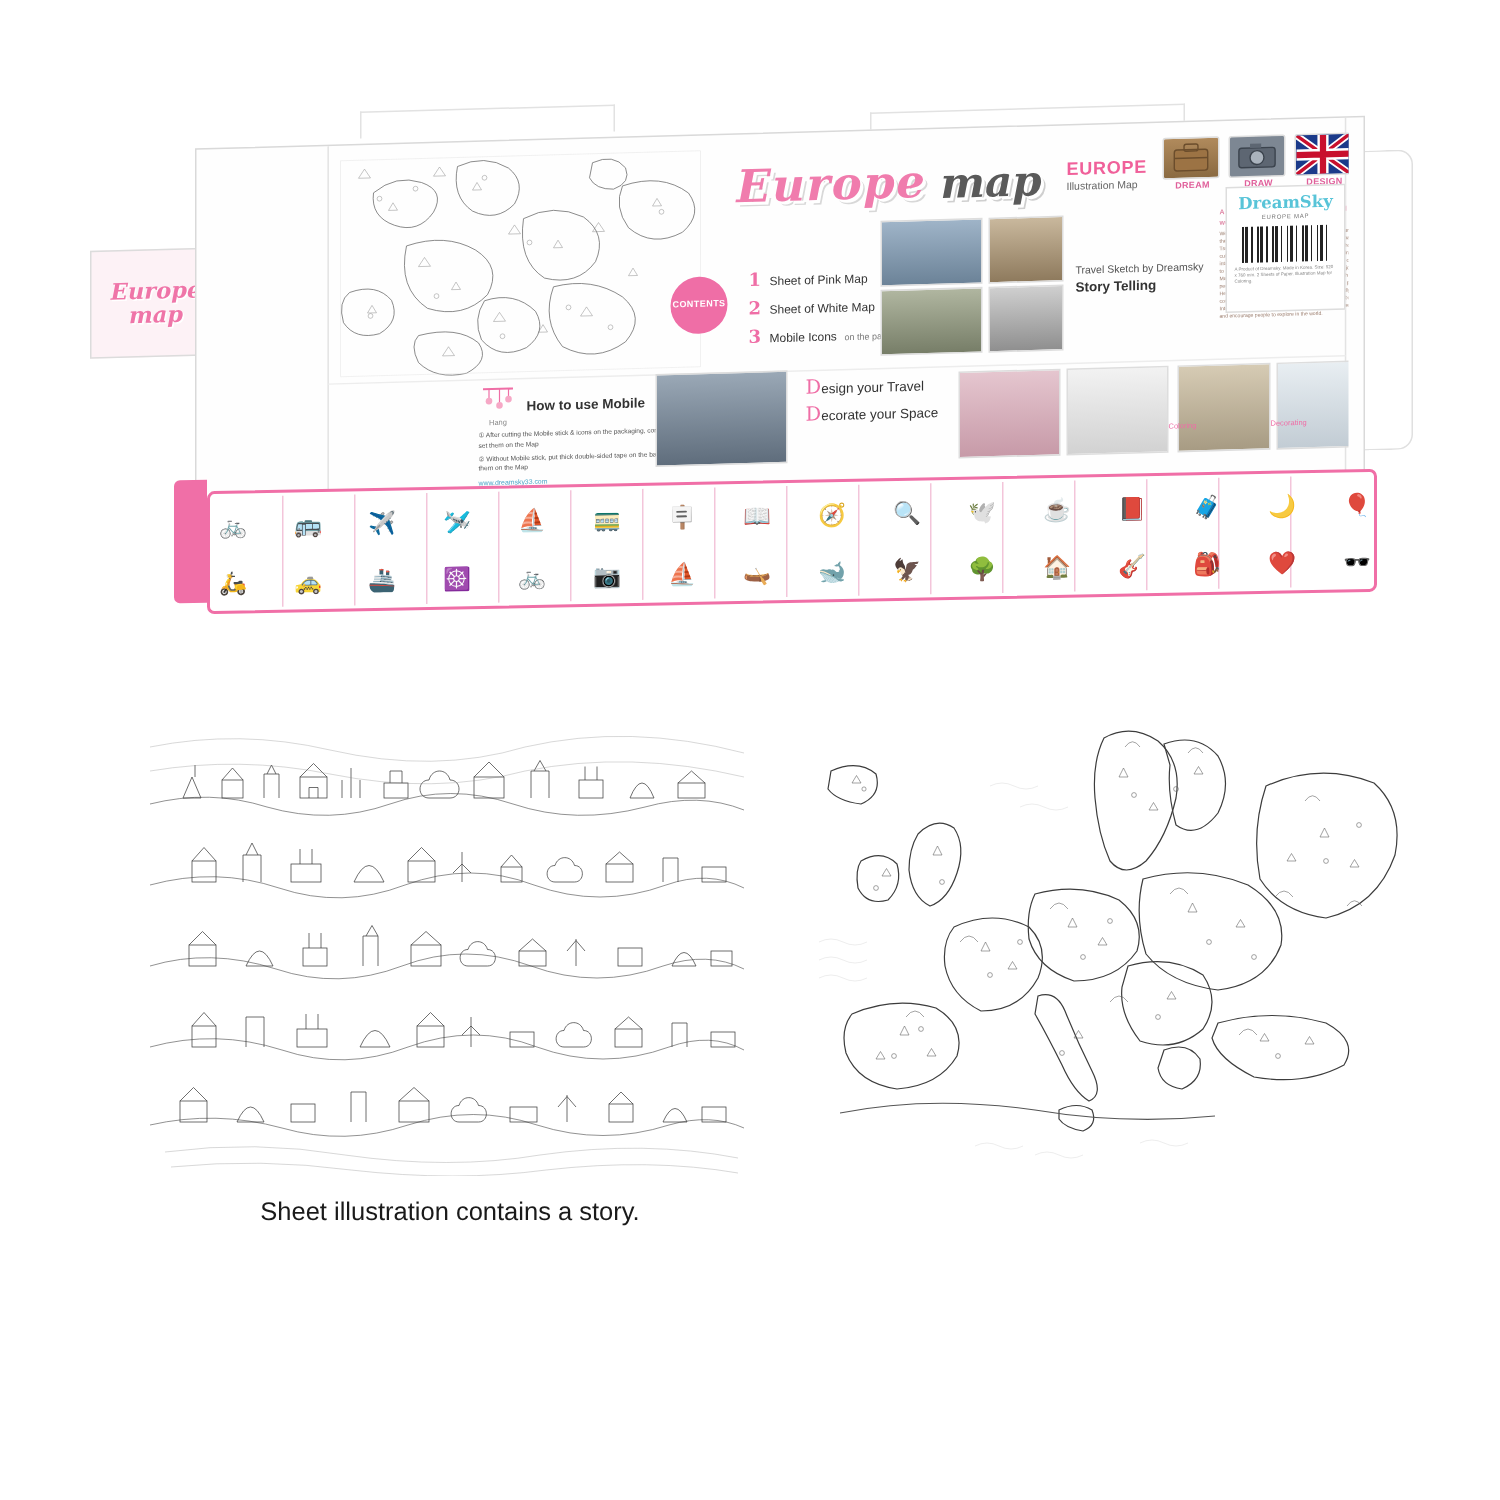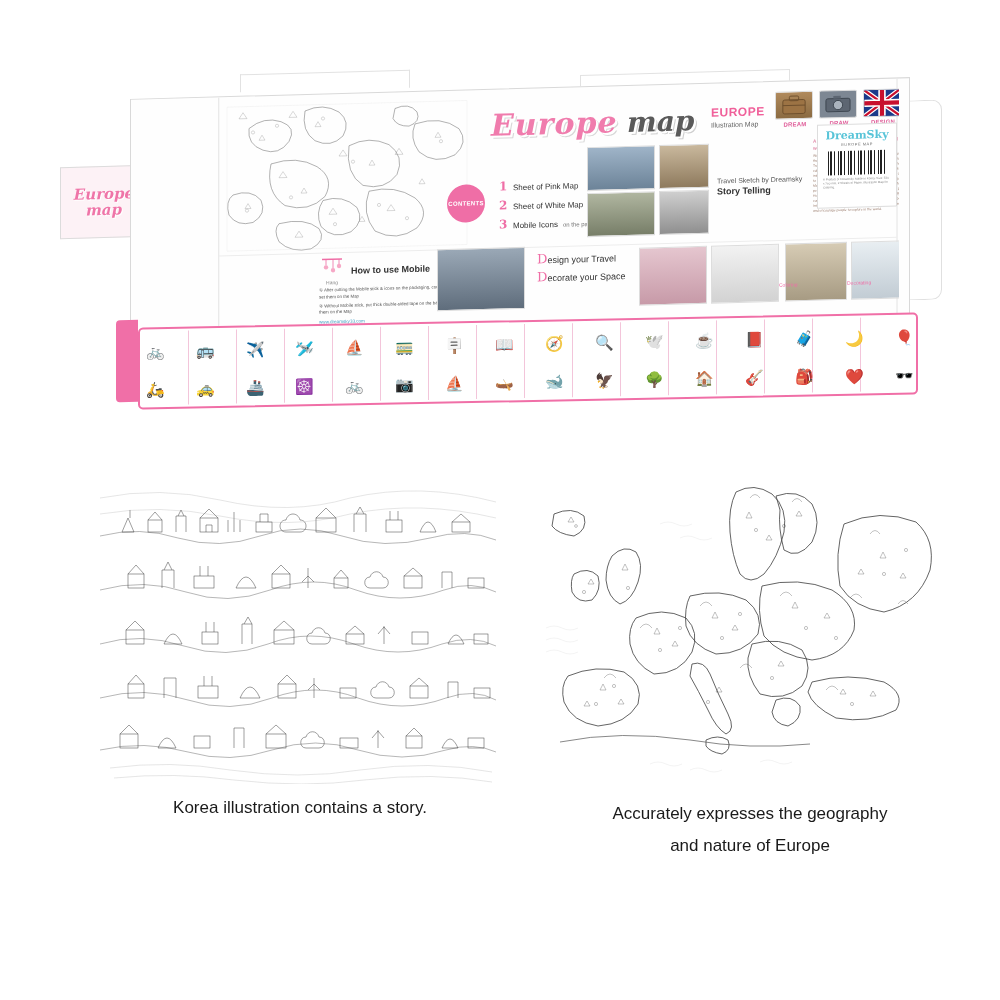--- a/index.html
+++ b/index.html
@@ -867,20 +867,16 @@
       </g>
 
       <g stroke="#bdbdbd" fill="none" stroke-width="0.3" opacity="0.6">
         <path d="M6 150 q8 -4 16 0 t16 0 M6 162 q8 -4 16 0 t16 0 M6 174 q8 -4 16 0 t16 0"></path>
         <path d="M110 286 q8 -4 16 0 t16 0 M150 292 q8 -4 16 0 t16 0 M220 284 q8 -4 16 0 t16 0"></path>
         <path d="M120 46 q8 -4 16 0 t16 0 M140 60 q8 -4 16 0 t16 0"></path>
       </g>
     </svg>
   </div>
 
-  <div class="caption cap-left">Korea illustration contains a story.</div>
-
-  <div class="caption cap-right">
-    <div>Accurately expresses the geography</div>
-    <div>and nature of Europe</div>
-  </div>
+  <div class="caption cap-left">Sheet illustration contains a story.</div>
+
 
 </div>
 
 </body></html>

